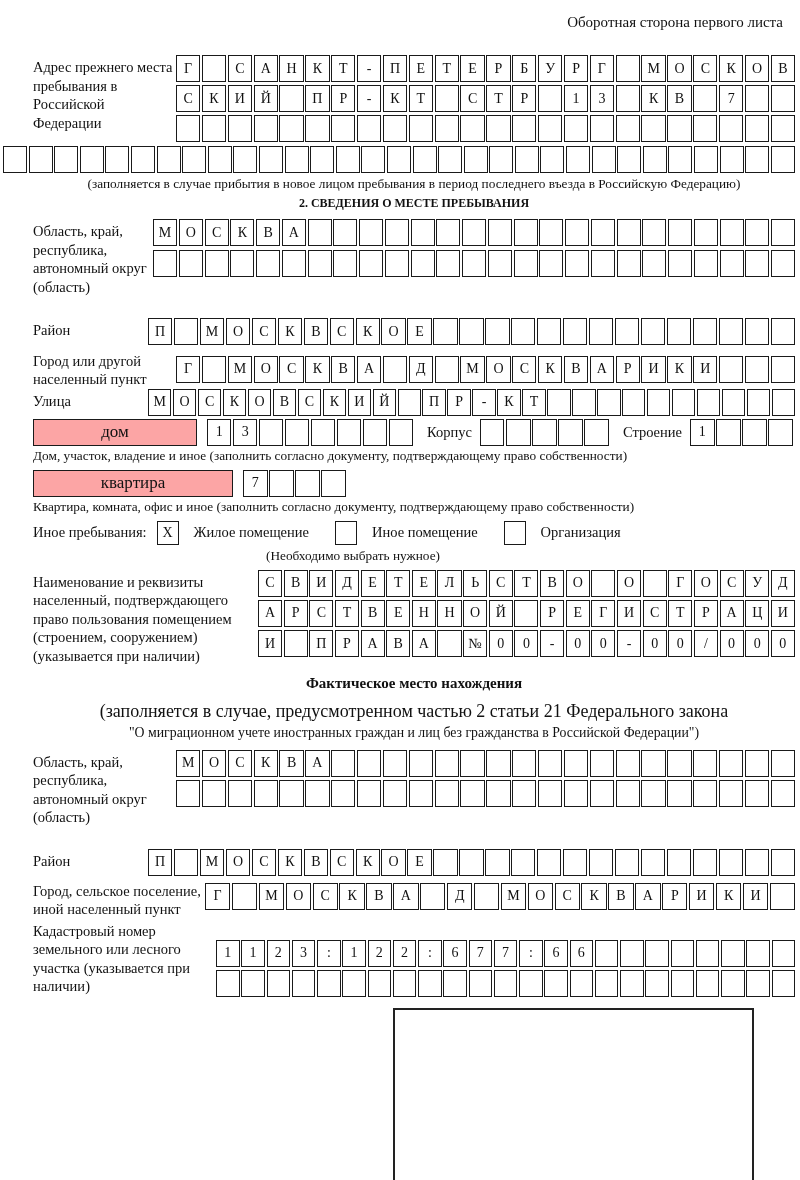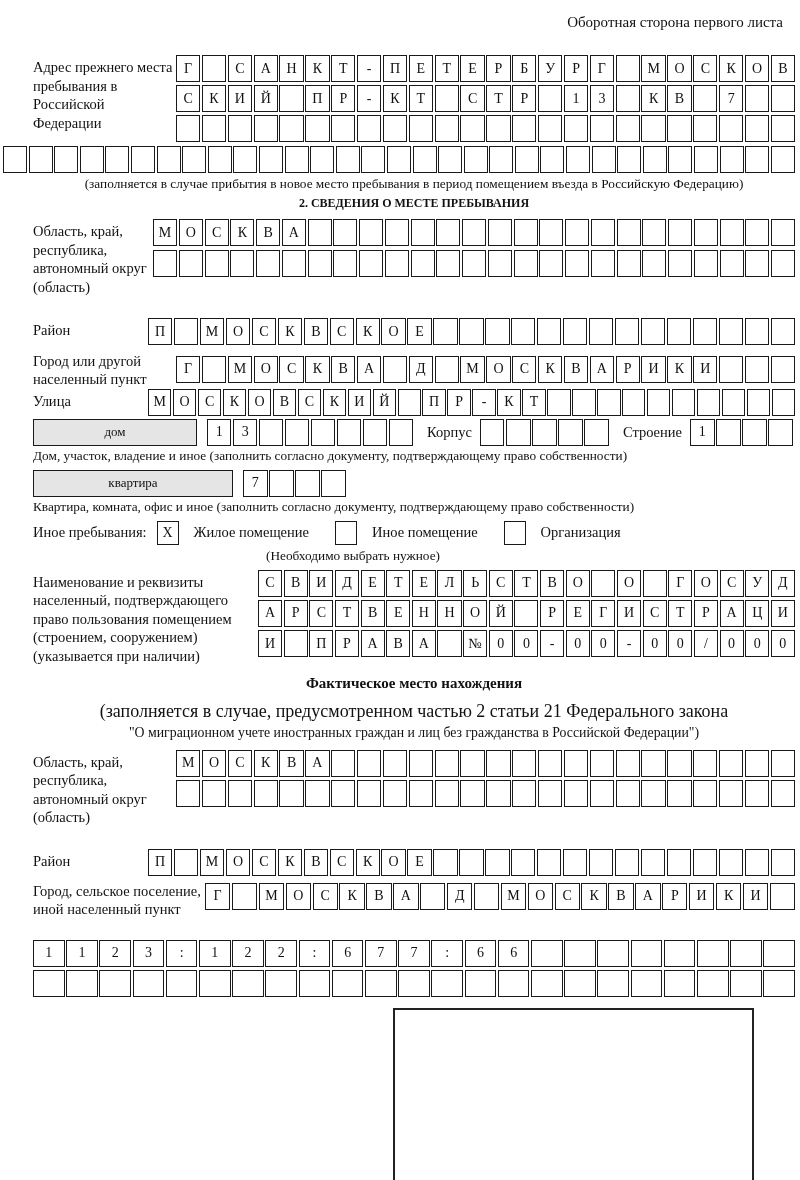--- a/index.html
+++ b/index.html
@@ -29,21 +29,21 @@
   .fullrow{margin-left:-30px;}
 
   .caption{font-size:13.3px;line-height:1.25;}
   .center{text-align:center;}
   .sec-title{text-align:center;font-weight:bold;font-size:12px;margin:4px 0 8px 0;}
 
   
   .inline-row{display:flex;align-items:center;margin-bottom:2px;}
   .wide-box{
     border:1.6px solid #1a1a1a;height:25px;display:flex;align-items:center;
-    justify-content:center;font-size:13px;flex-shrink:0;background:#e5e5e5;
+    justify-content:center;font-size:17px;flex-shrink:0;background:#fca5a5;
   }
   .house-box{width:162px;margin-right:10px;}
   .apt-box{width:198px;margin-right:10px;}
   .inline-lbl{font-size:14.5px;padding:0 8px 0 14px;flex-shrink:0;}
   .cw206{width:206px;flex:none;} .cw129{width:129px;flex:none;}
   .cw103{width:103px;flex:none;}
   .cellrow.nomargin{margin-bottom:0;}
 
   .sub-caption{font-size:13.3px;margin:2px 0 6px 0;}
 
@@ -191,21 +191,21 @@
       <div class="cell"></div>
       <div class="cell"></div>
       <div class="cell"></div>
       <div class="cell"></div>
       <div class="cell"></div>
       <div class="cell"></div>
       <div class="cell"></div>
       <div class="cell"></div>
       <div class="cell"></div>
     </div>
-  <div class="caption center">(заполняется в случае прибытия в новое место пребывания в период помещением въезда в Российскую Федерацию)</div>
+  <div class="caption center">(заполняется в случае прибытия в новое лицом пребывания в период последнего въезда в Российскую Федерацию)</div>
 
   <div class="sec-title">2. СВЕДЕНИЯ О МЕСТЕ ПРЕБЫВАНИЯ</div>
 
   <section class="frow">
     <div class="lbl w120">Область, край, республика, автономный округ (область)</div>
     <div class="rows">
       <div class="cellrow">
           <div class="cell">М</div>
           <div class="cell">О</div>
           <div class="cell">С</div>
@@ -607,20 +607,21 @@
           <div class="cell">Р</div>
           <div class="cell">И</div>
           <div class="cell">К</div>
           <div class="cell">И</div>
           <div class="cell"></div>
         </div>
     </div>
   </section>
 
   <section class="frow">
+    <div class="lbl w183">Кадастровый номер земельного или лесного участка (указывается при наличии)</div>
     <div class="rows rows-offset">
       <div class="cellrow">
           <div class="cell">1</div>
           <div class="cell">1</div>
           <div class="cell">2</div>
           <div class="cell">3</div>
           <div class="cell">:</div>
           <div class="cell">1</div>
           <div class="cell">2</div>
           <div class="cell">2</div>

